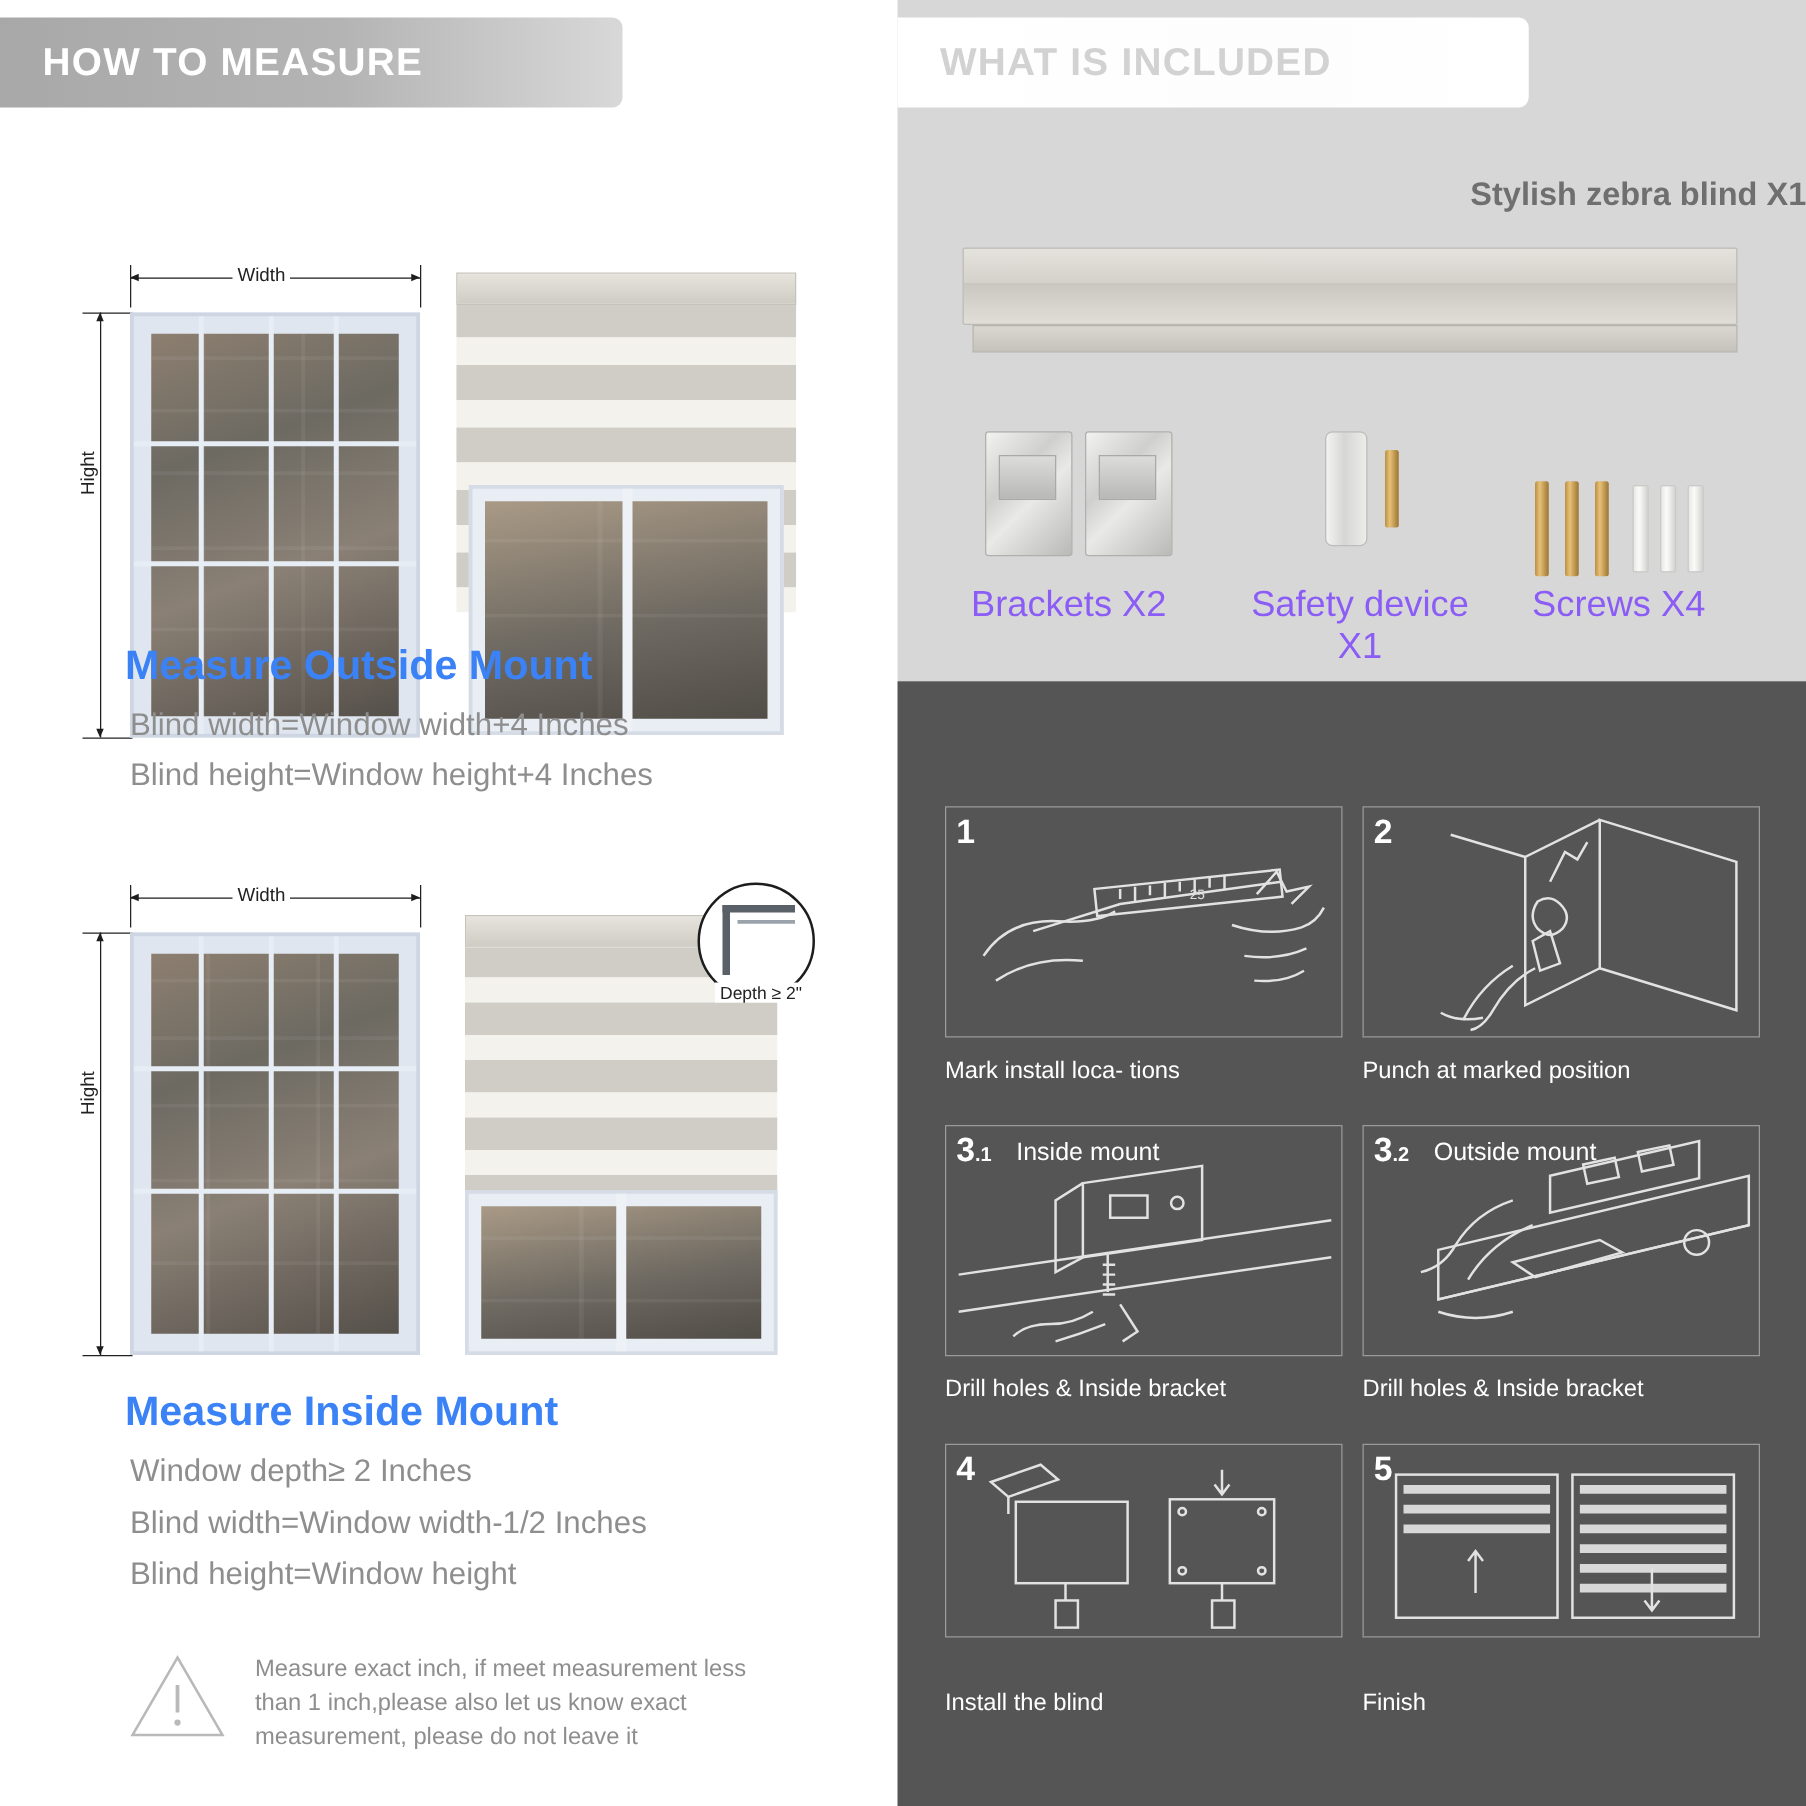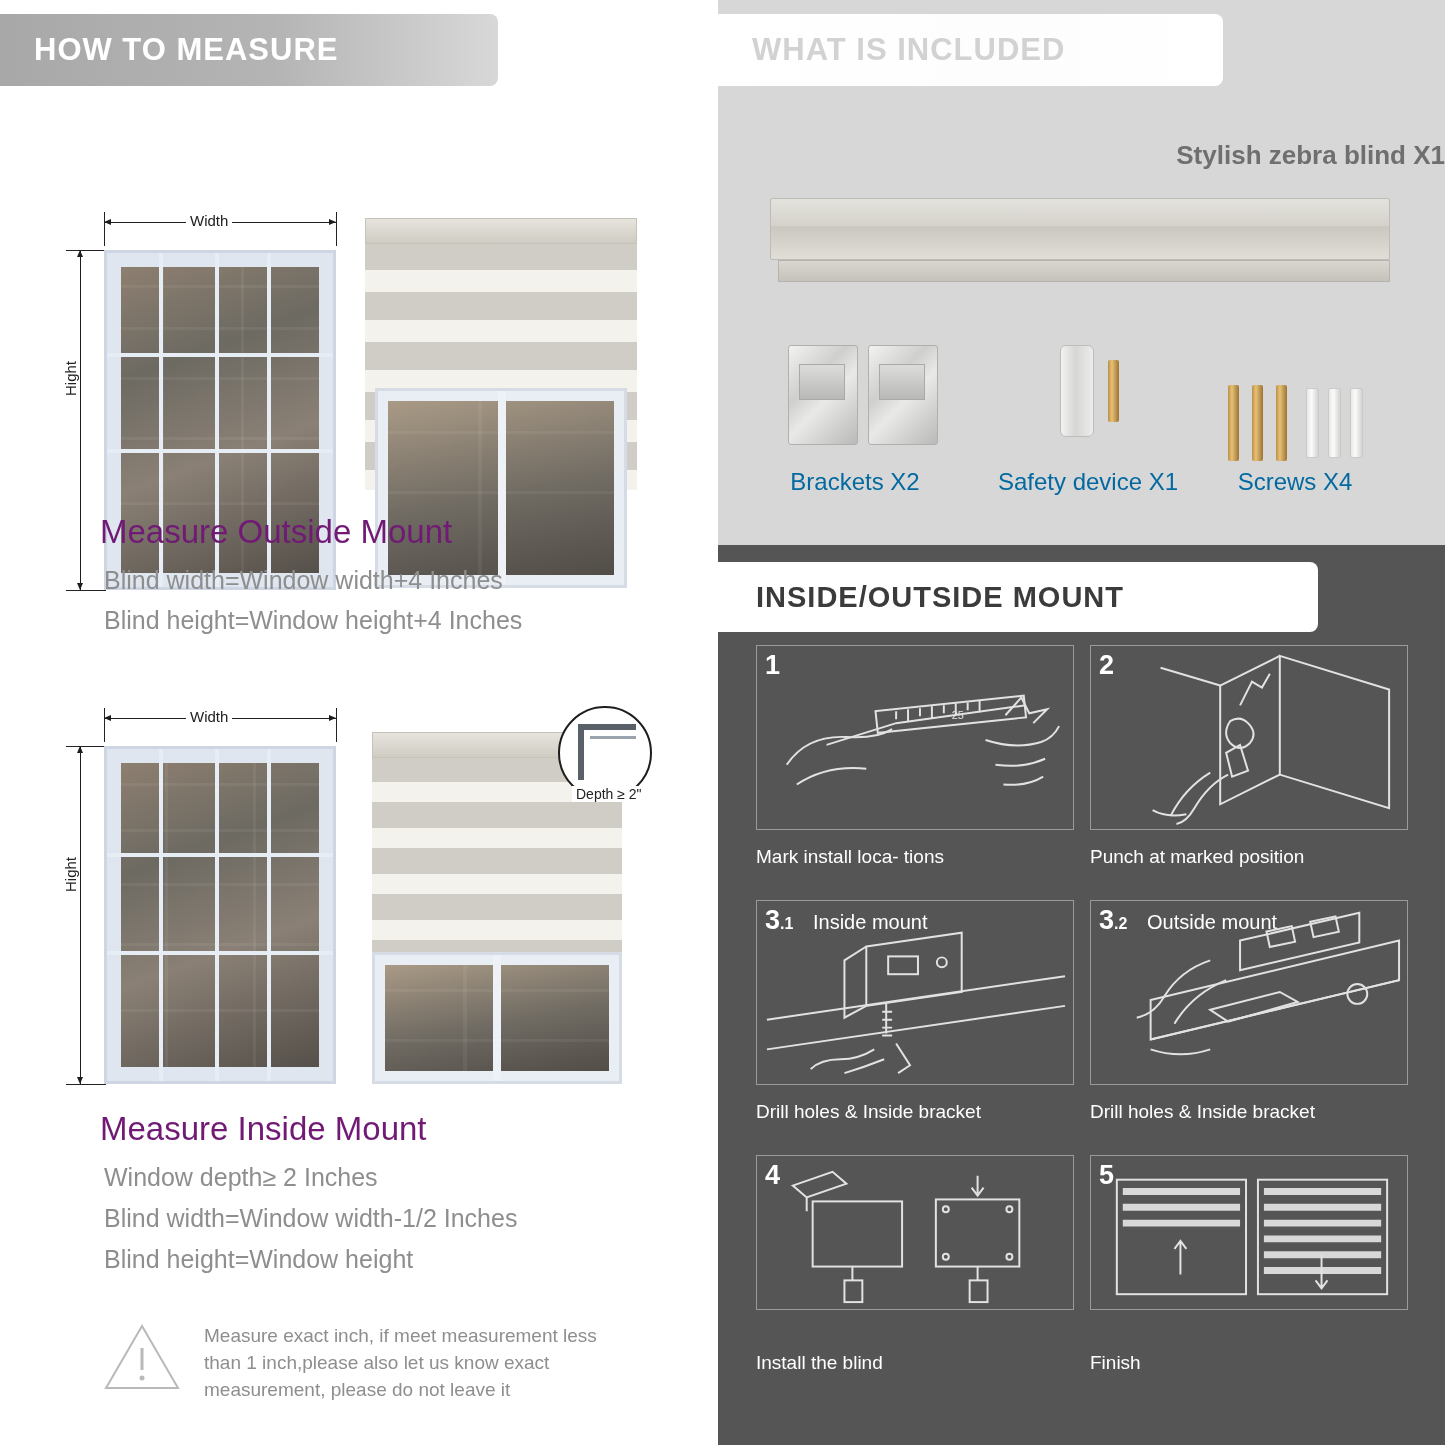--- a/index.html
+++ b/index.html
@@ -91,21 +91,21 @@
   }
   .win-under-inner{position:absolute;inset:10px;background:linear-gradient(170deg,#a99a86,#6f6a62 55%,#514d47);overflow:hidden;}
 
   .mag-circle{
     position:absolute;border:2px solid #1d1d1d;border-radius:50%;
     background:#ffffff;overflow:hidden;
   }
   .mag-line{position:absolute;background:#1d1d1d;}
 
   .sec-title{
-    position:absolute;font-size:33px;color:#701a75;font-weight:normal;
+    position:absolute;font-size:33px;color:#3b82f6;font-weight:bold;
   }
   .sec-line{
     position:absolute;font-size:25px;color:#8e8e8e;
   }
 
   .warn{position:absolute;}
   .warn-text{position:absolute;font-size:19px;color:#8e8e8e;line-height:27px;}
 
   
   .right-top{position:absolute;left:718px;top:0;width:727px;height:545px;background:#d7d7d7;}
@@ -122,21 +122,21 @@
     position:absolute;left:770px;top:198px;width:620px;height:62px;
     background:linear-gradient(to bottom,#e4e2dc 0%,#d4d2cb 45%,#c9c7c0 46%,#e0ded7 100%);
     border:1px solid #bdbbb4;box-sizing:border-box;border-radius:2px;
   }
   .headrail-base{
     position:absolute;left:778px;top:260px;width:612px;height:22px;
     background:linear-gradient(to bottom,#d9d7d0,#c4c2bb);
     border:1px solid #b6b4ad;box-sizing:border-box;
   }
 
-  .part-label{position:absolute;font-size:24px;color:#0369a1;text-align:center;}
+  .part-label{position:absolute;font-size:29px;color:#8b5cf6;text-align:center;}
 
   .bracket{
     position:absolute;width:70px;height:100px;
     background:linear-gradient(135deg,#f2f2f0 0%,#cfcfcd 35%,#e9e9e7 55%,#b9b9b7 100%);
     border:1px solid #b0b0ae;box-sizing:border-box;border-radius:3px;
   }
   .bracket:after{
     content:"";position:absolute;left:10px;top:18px;width:44px;height:34px;
     background:linear-gradient(to bottom,#dcdcda,#b8b8b6);border:1px solid #a9a9a7;
   }
@@ -349,23 +349,20 @@
 
   <div class="screw" style="left:1228px;top:385px;"></div>
   <div class="screw" style="left:1252px;top:385px;"></div>
   <div class="screw" style="left:1276px;top:385px;"></div>
   <div class="anchor" style="left:1306px;top:388px;"></div>
   <div class="anchor" style="left:1328px;top:388px;"></div>
   <div class="anchor" style="left:1350px;top:388px;"></div>
   <div class="part-label" style="left:1200px;top:468px;width:190px;">Screws X4</div>
 
   <div class="right-bottom"></div>
-  <div class="ribbon-mount">
-    <span>INSIDE/OUTSIDE MOUNT</span>
-  </div>
 
   <div class="step" style="left:756px;top:645px;width:318px;height:185px;">
     <div class="step-num">1</div>
     <div class="sketch">
       <svg viewBox="0 0 318 185" preserveAspectRatio="none">
         <g fill="none" stroke="#e2e2e2" stroke-width="2">
           <path d="M30 120 q20 -30 60 -28 q30 2 46 -8"></path>
           <path d="M40 140 q30 -20 70 -16"></path>
           <path d="M70 100 l70 -22 l130 -18"></path>
           <rect x="120" y="58" width="150" height="22" transform="rotate(-6 195 69)"></rect>

